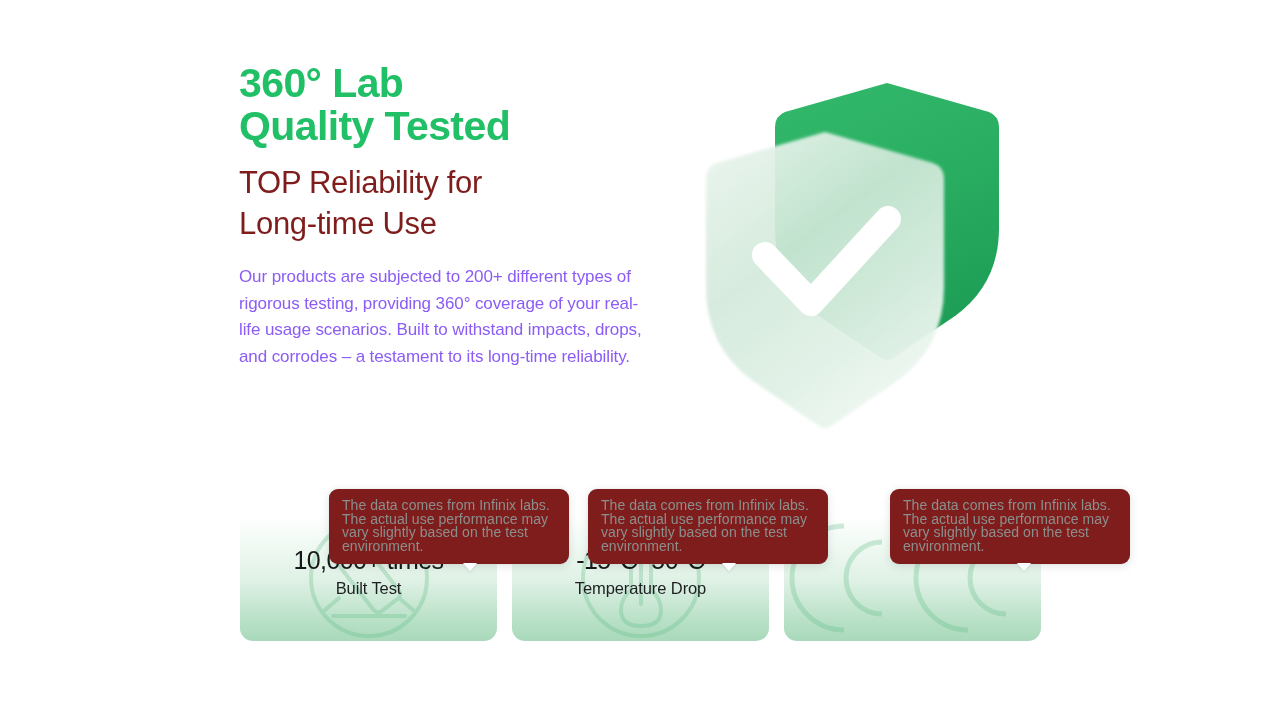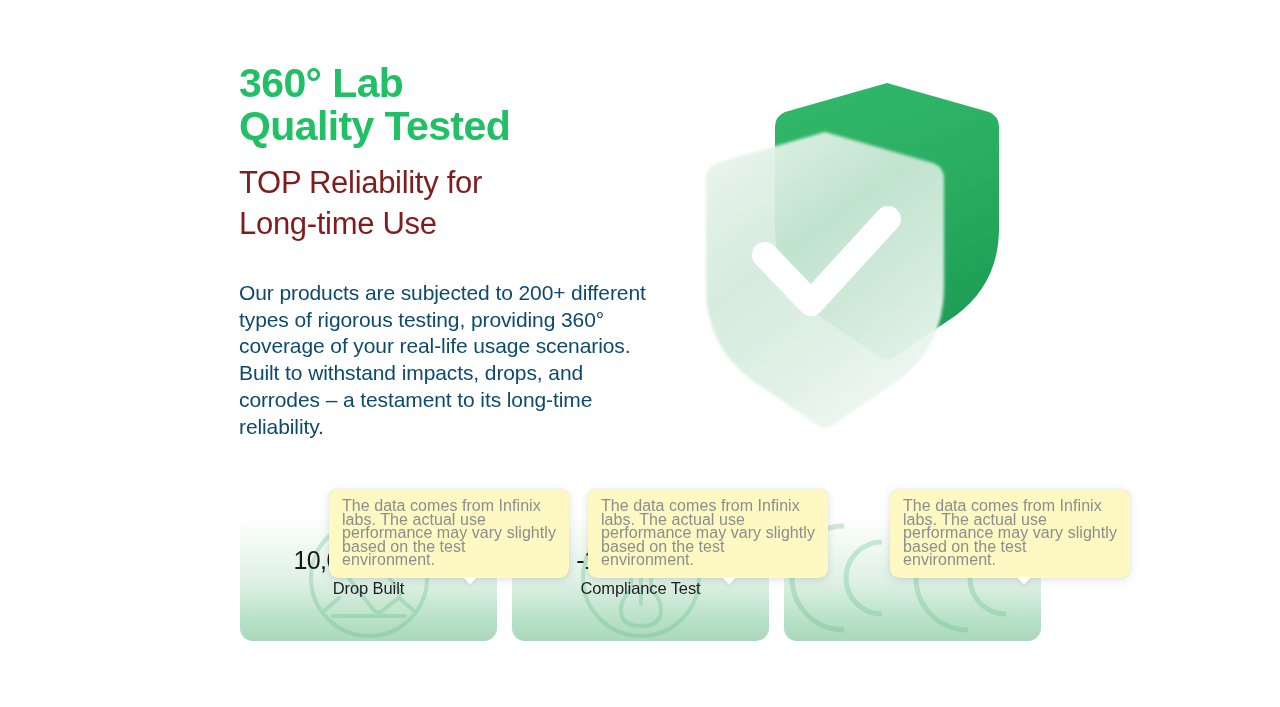--- a/index.html
+++ b/index.html
@@ -42,23 +42,23 @@
     margin-top: 14px;
     color: #7f1d1d;
     font-size: 31px;
     line-height: 41px;
     font-weight: 400;
     letter-spacing: -0.3px;
     white-space: pre-line;
   }
 
   .bodycopy {
-    margin-top: 36px;
-    color: #0c4a6e;
-    font-size: 21px;
+    margin-top: 20px;
+    color: #8b5cf6;
+    font-size: 17px;
     line-height: 26.7px;
     font-weight: 400;
     letter-spacing: -0.1px;
     white-space: pre-line;
   }
 
   
   .shield-art {
     position: absolute;
     left: 693px;
@@ -149,27 +149,27 @@
     font-weight: 700;
     font-style: italic;
     text-align: center;
     font-family: "Liberation Serif", serif;
   }
 
   
   .tooltip {
     position: absolute;
     width: 240px;
-    background: #fef9c3;
+    background: #7f1d1d;
     border-radius: 9px;
     box-shadow: 0 2px 10px rgba(20, 40, 28, 0.13),
                 0 0 1px rgba(20, 40, 28, 0.18);
     padding: 10px 11px 11px 13px;
     color: #8a8f8c;
-    font-size: 16px;
+    font-size: 14px;
     line-height: 13.6px;
     letter-spacing: 0.05px;
   }
   .tooltip::after {
     content: "";
     position: absolute;
     bottom: -7px;
     left: 134px;
     width: 0;
     height: 0;
@@ -259,40 +259,40 @@
           </g>
           <path d="M 44 118 L 116 118" stroke="#5fbd84" stroke-width="4" stroke-linecap="round"></path>
           <path d="M 50 100 L 36 112 M 110 100 L 124 112" stroke="#5fbd84" stroke-width="4" stroke-linecap="round"></path>
         </svg>
       </div>
       <div class="card-inner">
         <div class="card-value tight">
           <span>10,000+ times</span>
           <span class="info-icon">i</span>
         </div>
-        <div class="card-label">Drop Built</div>
+        <div class="card-label">Built Test</div>
       </div>
     </div>
 
     <div class="card">
       <div class="card-watermark">
         <svg viewBox="0 0 160 160" xmlns="http://www.w3.org/2000/svg">
           <circle cx="80" cy="80" r="58" fill="none" stroke="#5fbd84" stroke-width="4"></circle>
           <path d="M 70 40 Q 70 30 80 30 Q 90 30 90 40 L 90 92
                    Q 100 100 100 112 Q 100 128 80 128 Q 60 128 60 112
                    Q 60 100 70 92 Z" fill="none" stroke="#5fbd84" stroke-width="4"></path>
           <line x1="80" y1="52" x2="80" y2="106" stroke="#5fbd84" stroke-width="4" stroke-linecap="round"></line>
         </svg>
       </div>
       <div class="card-inner">
         <div class="card-value tight">
           <span>-15°C~50°C</span>
           <span class="info-icon">i</span>
         </div>
-        <div class="card-label">Compliance Test</div>
+        <div class="card-label">Temperature Drop</div>
       </div>
     </div>
 
     <div class="card">
       <div class="card-watermark wide">
         <svg viewBox="0 0 270 160" xmlns="http://www.w3.org/2000/svg">
           <g fill="none" stroke="#5fbd84" stroke-width="5">
             <path d="M 66 28 A 52 52 0 1 0 66 132"></path>
             <path d="M 104 44 A 36 36 0 1 0 104 116"></path>
             <path d="M 190 28 A 52 52 0 1 0 190 132"></path>

